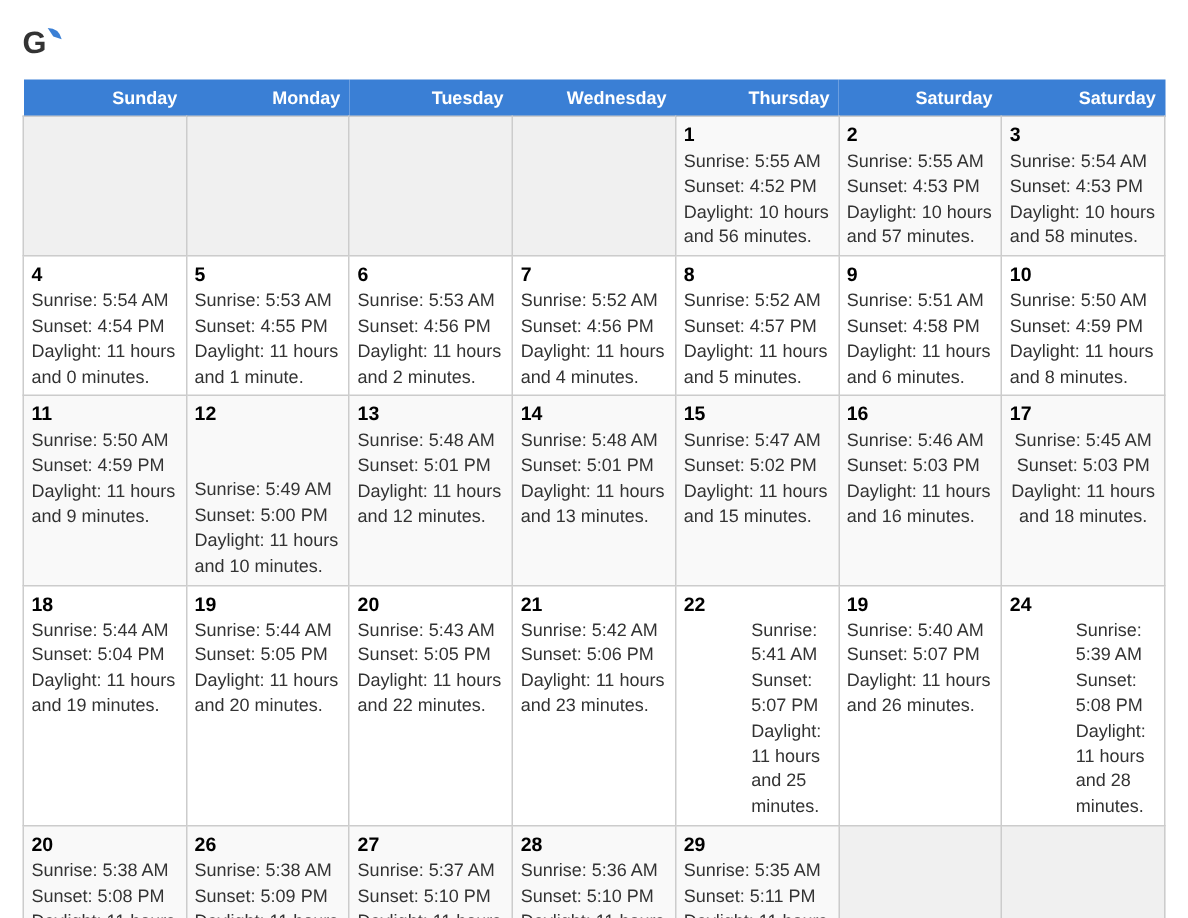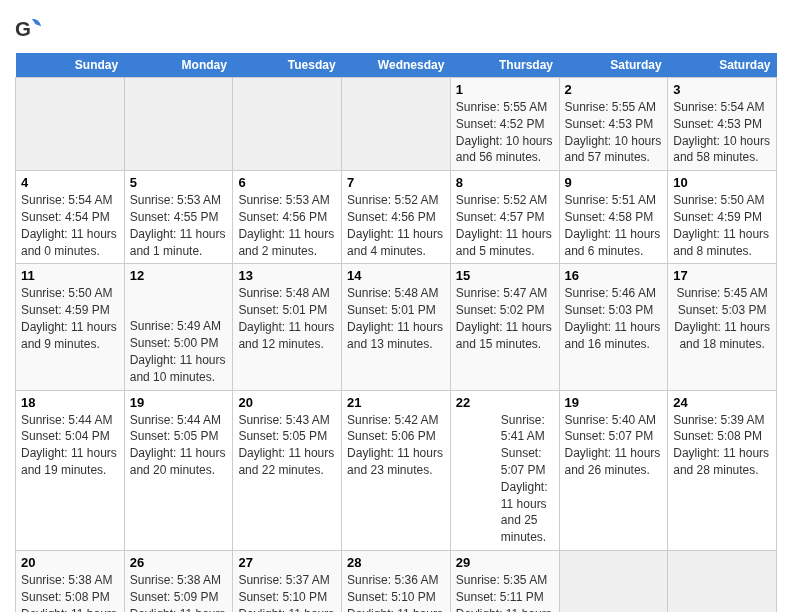--- a/index.html
+++ b/index.html
@@ -275,21 +275,21 @@
         </td>
         <td>
           <span class="day-num">19</span>
           <div class="day-info" style="white-space: pre-line;">Sunrise: 5:40 AM
 Sunset: 5:07 PM
 Daylight: 11 hours
 and 26 minutes.</div>
         </td>
         <td>
           <span class="day-num">24</span>
-          <div class="day-info" style="white-space: pre-line;">Sunrise: 5:39 AM
+          <div class="day-info" style="white-space: pre-line; margin-left: 44px;">Sunrise: 5:39 AM
 Sunset: 5:08 PM
 Daylight: 11 hours
 and 28 minutes.</div>
         </td>
       </tr>
       <tr>
         <td>
           <span class="day-num">20</span>
           <div class="day-info" style="white-space: pre-line;">Sunrise: 5:38 AM
 Sunset: 5:08 PM

